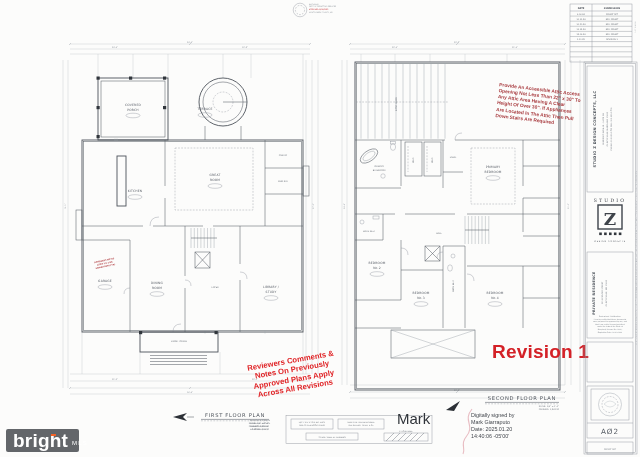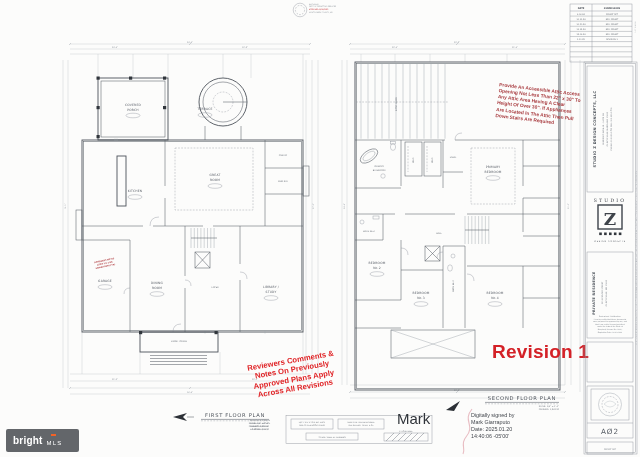--- a/index.html
+++ b/index.html
@@ -41,21 +41,21 @@
   #reviewers-note{position:absolute;left:239px;top:356px;width:108px;transform:rotate(-10deg);
      color:#e02528;font-size:7.7px;font-weight:bold;line-height:1.22;text-align:center;}
   #revision-label{position:absolute;left:492px;top:341px;font-size:19px;font-weight:bold;
      color:#d42127;letter-spacing:.2px;}
   #signature{position:absolute;left:397px;top:409px;width:150px;height:46px;}
   #sig-name{position:absolute;left:0;top:2px;font-size:15px;line-height:1.12;color:#30343a;}
   #sig-details{position:absolute;left:74px;top:3px;font-size:5.4px;line-height:1.32;color:#44484e;}
   #sig-flourish{left:60px;top:-4px;}
   #watermark{position:absolute;left:6px;top:429px;width:73px;height:23px;background:#63666a;
      border-radius:2px;display:flex;align-items:center;padding-left:7px;box-sizing:border-box;}
-  #wm-brand{position:relative;color:#fff;font-size:10px;font-weight:bold;letter-spacing:.2px;}
+  #wm-brand{position:relative;color:#fff;font-size:19px;font-weight:bold;letter-spacing:.2px;}
   #wm-tbar{position:absolute;left:45px;top:5px;width:5px;height:2px;background:#f26227;}
   #wm-suffix{color:#fff;font-size:6px;letter-spacing:1.2px;margin-left:4px;margin-top:5px;}
 </style>
 </head>
 <body>
 
 <svg id="plan1" style="left:55px;top:36px" width="290" height="392" viewBox="0 0 290 392">
   <g>
     <line class="dm" x1="15" y1="8" x2="255" y2="8"></line>
       <line class="dm" x1="15" y1="13" x2="255" y2="13"></line>

